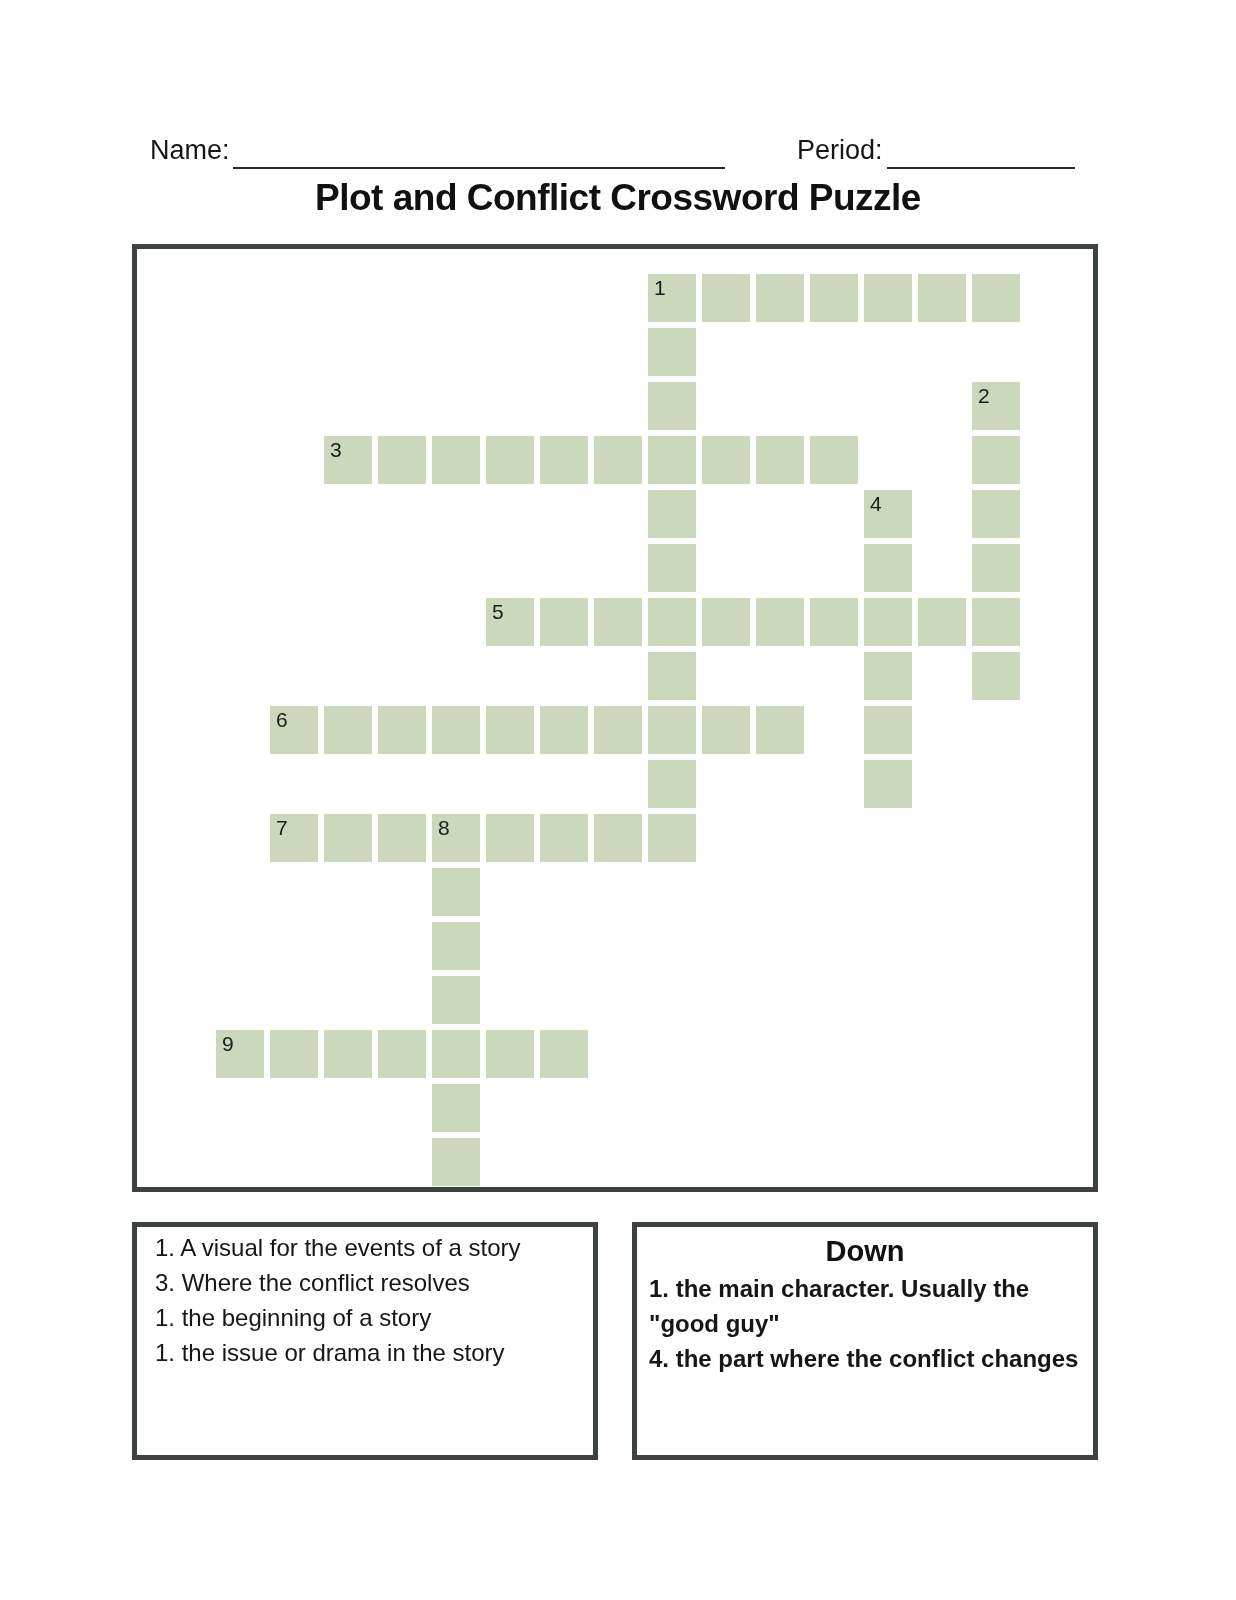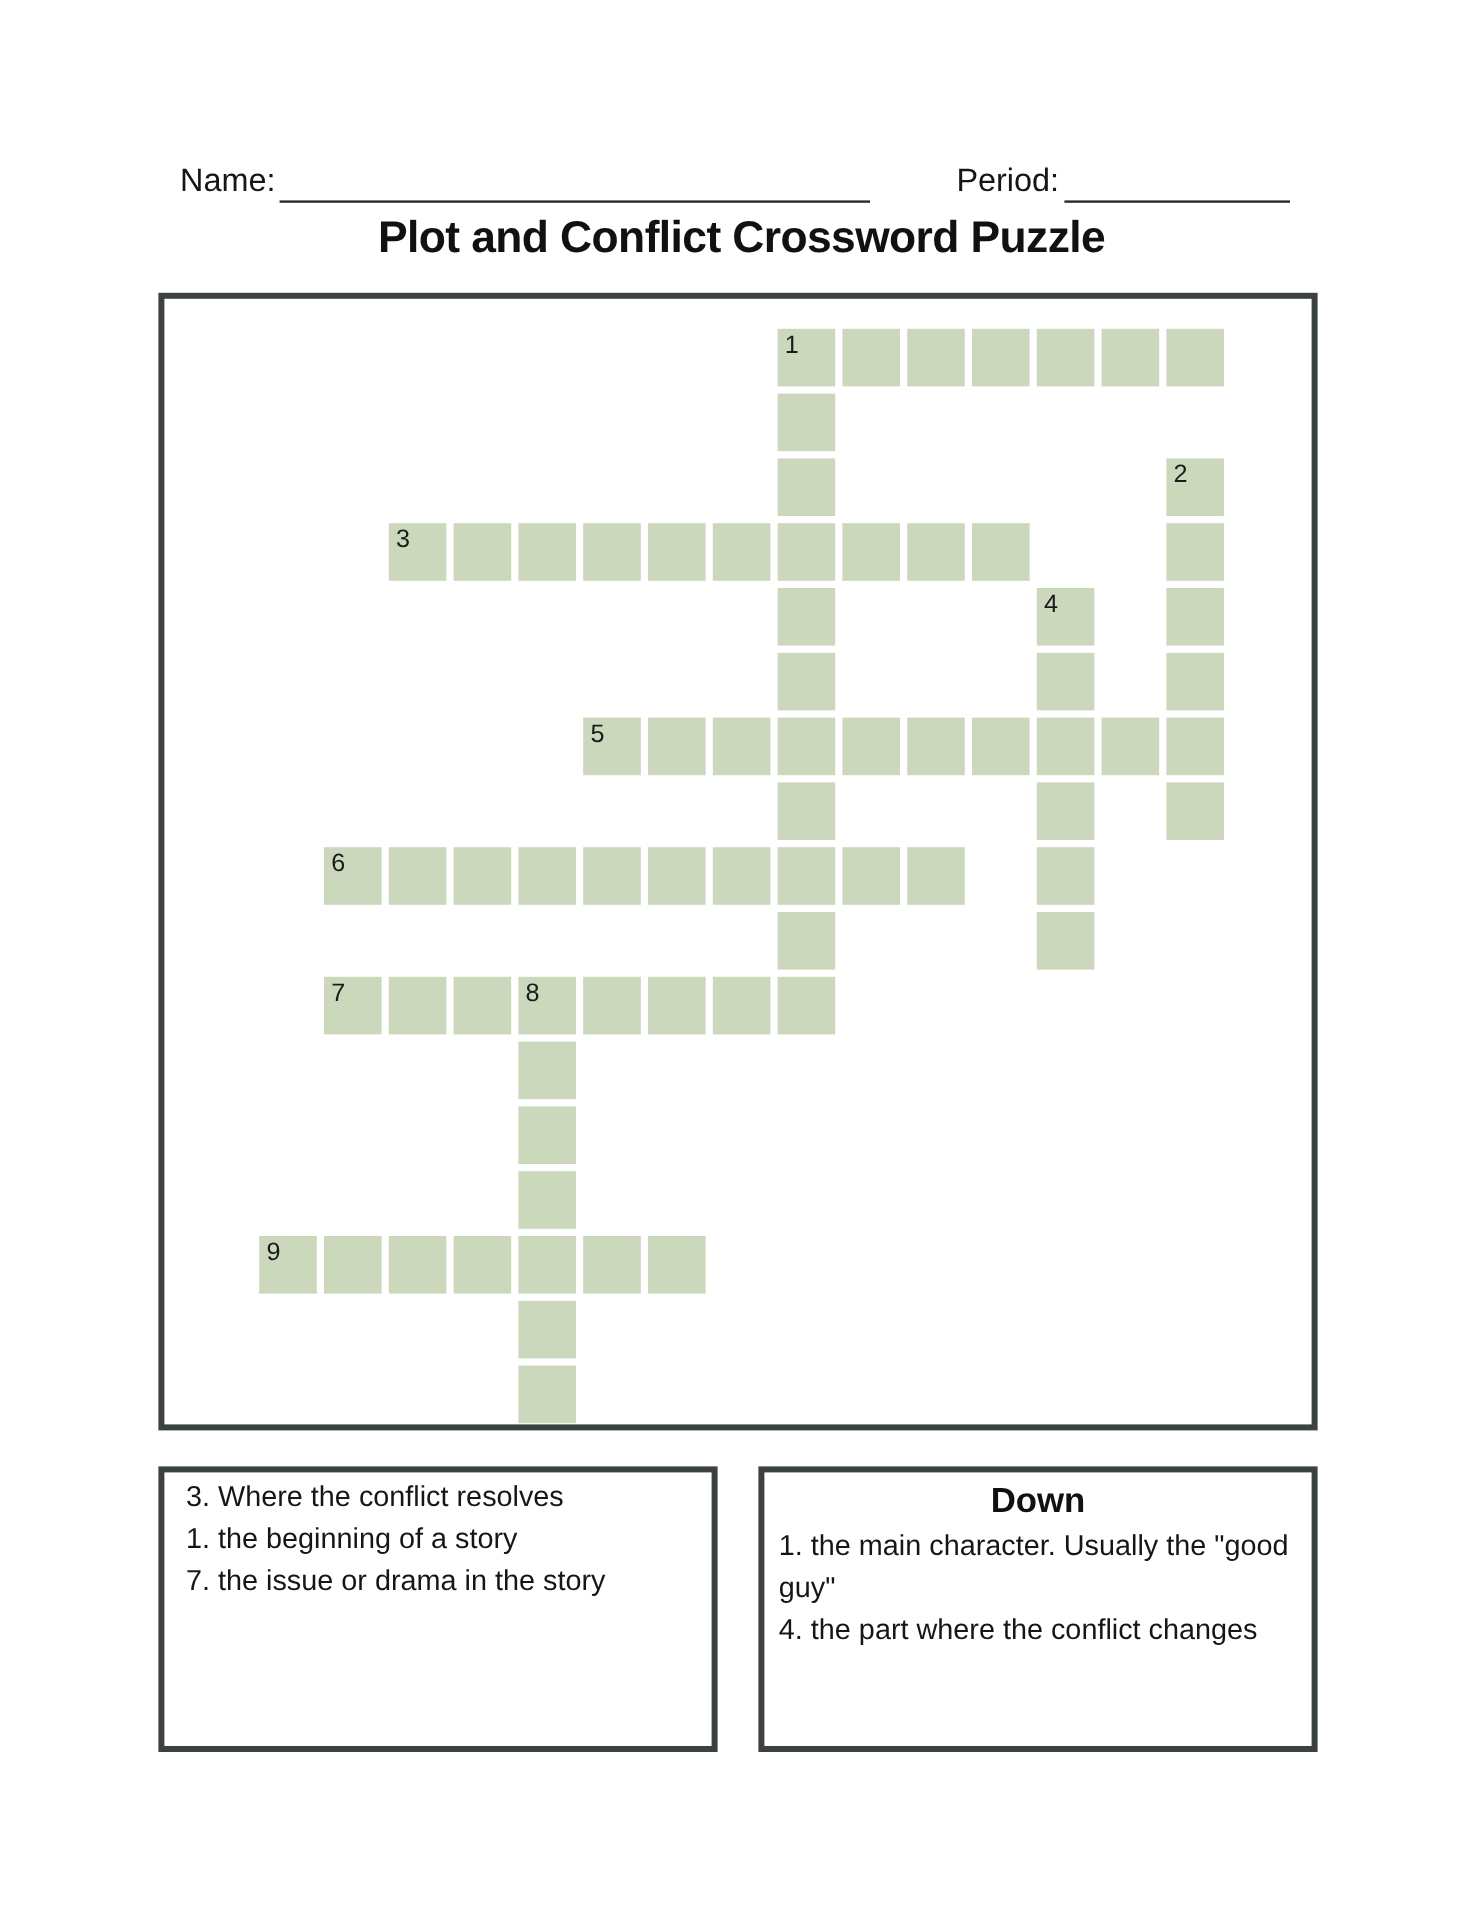--- a/index.html
+++ b/index.html
@@ -28,21 +28,21 @@
     color:#1b1b1b;
   }
   .clue-box{
     position:absolute;top:1222px;height:228px;width:456px;
     border:5px solid #3b433c;background:#ffffff;
   }
   .across-box{left:132px;}
   .down-box{left:632px;}
   .clue-title{margin:8px 0 0 0;text-align:center;font-size:29px;font-weight:700;color:#111;}
   .clue-list{padding:3px 6px 0 18px;}
-  .down-box .clue-list{padding-left:12px;padding-right:0;}
+  .down-box .clue-list{padding-left:12px;padding-right:0;font-weight:bold;}
   .clue{font-size:24px;line-height:35px;color:#161616;}
 </style>
 </head>
 <body>
 
 <div>
 
   <span class="label name-label">Name:</span>
   <div class="fill-line name-line"></div>
 
@@ -141,23 +141,24 @@
       <div class="cell" style="left: 378px; top: 1030px; width: 48px; height: 48px; background: rgb(204, 216, 188);"></div>
       <div class="cell" style="left: 432px; top: 1030px; width: 48px; height: 48px; background: rgb(204, 216, 188);"></div>
       <div class="cell" style="left: 486px; top: 1030px; width: 48px; height: 48px; background: rgb(204, 216, 188);"></div>
       <div class="cell" style="left: 540px; top: 1030px; width: 48px; height: 48px; background: rgb(204, 216, 188);"></div>
       <div class="cell" style="left: 432px; top: 1084px; width: 48px; height: 48px; background: rgb(204, 216, 188);"></div>
       <div class="cell" style="left: 432px; top: 1138px; width: 48px; height: 48px; background: rgb(204, 216, 188);"></div>
     </div>
 
   <div class="clue-box across-box">
     <div class="clue-list">
+        <div class="clue">1. A visual for the events of a story</div>
         <div class="clue">3. Where the conflict resolves</div>
         <div class="clue">1. the beginning of a story</div>
-        <div class="clue">7. the issue or drama in the story</div>
+        <div class="clue">1. the issue or drama in the story</div>
       </div>
   </div>
 
   <div class="clue-box down-box">
     <div class="clue-title">Down</div>
     <div class="clue-list">
         <div class="clue">1. the main character. Usually the "good guy"</div>
         <div class="clue">4. the part where the conflict changes</div>
       </div>
   </div>

